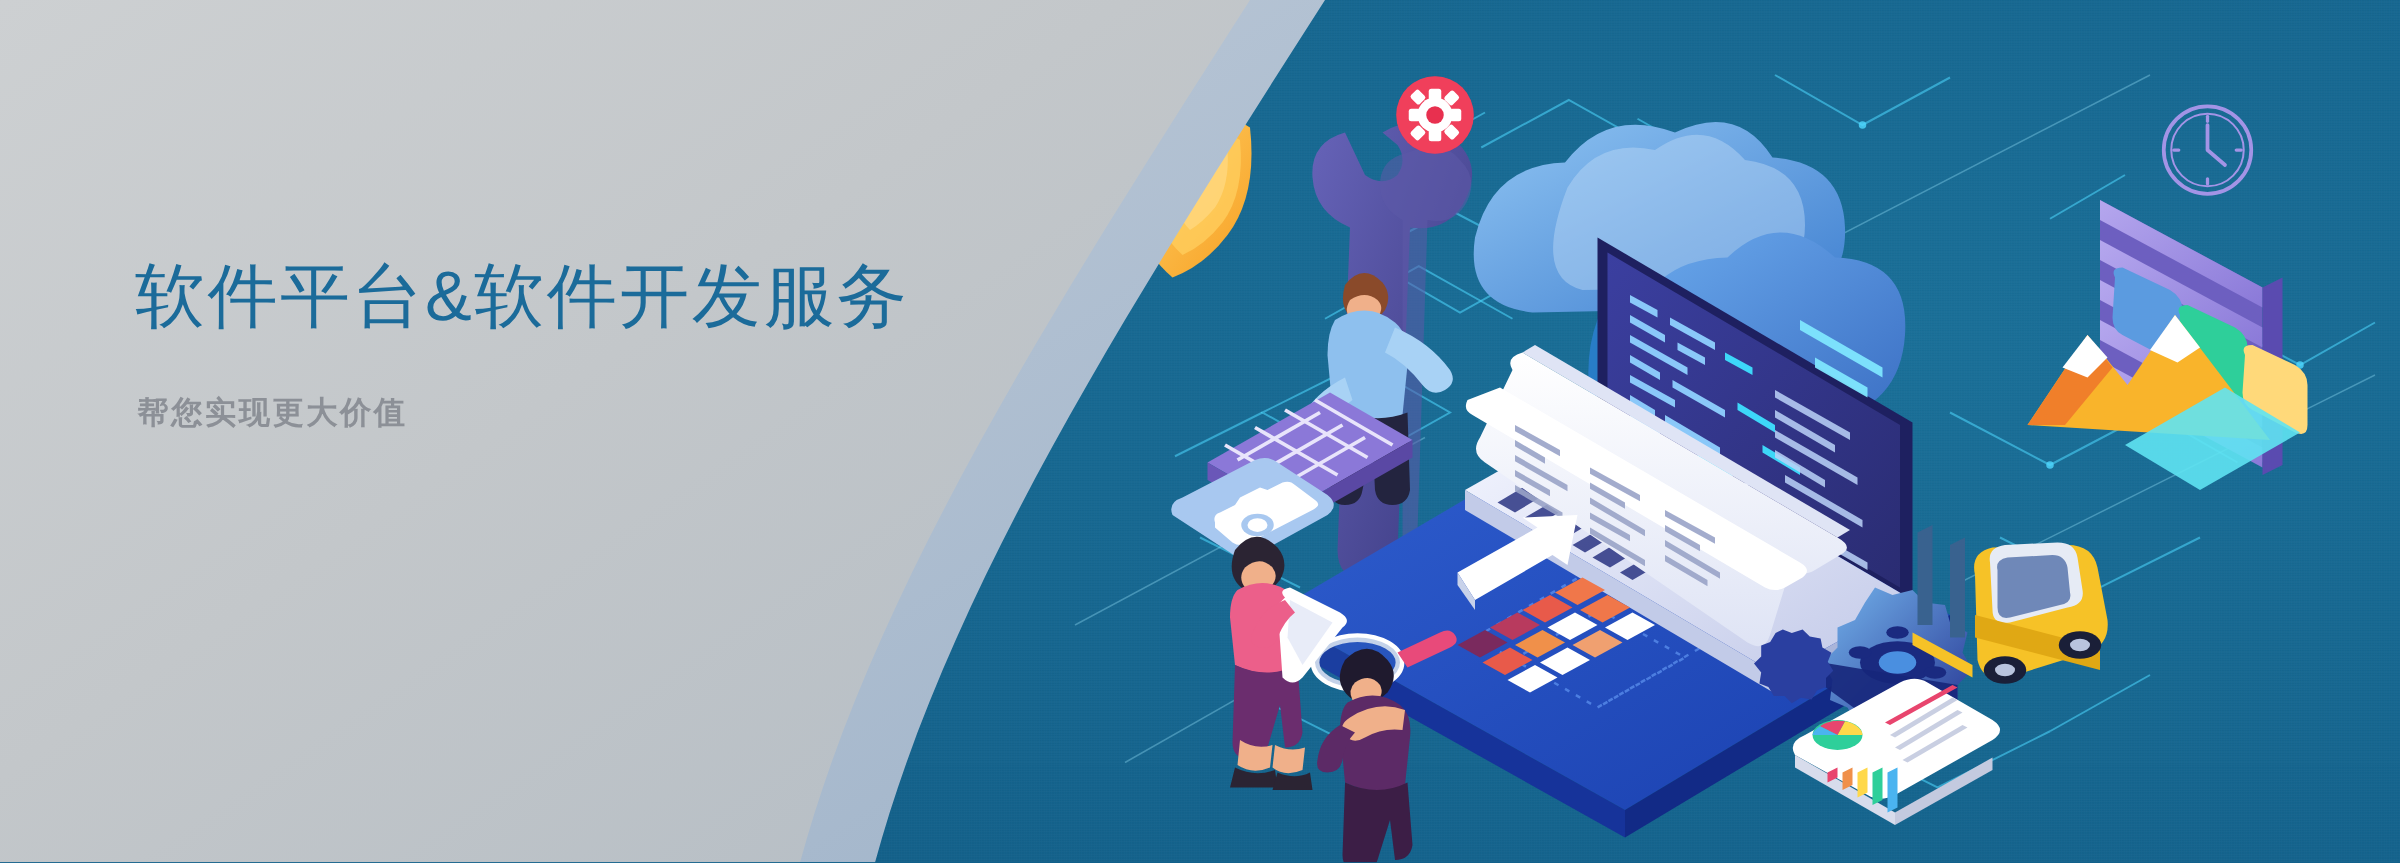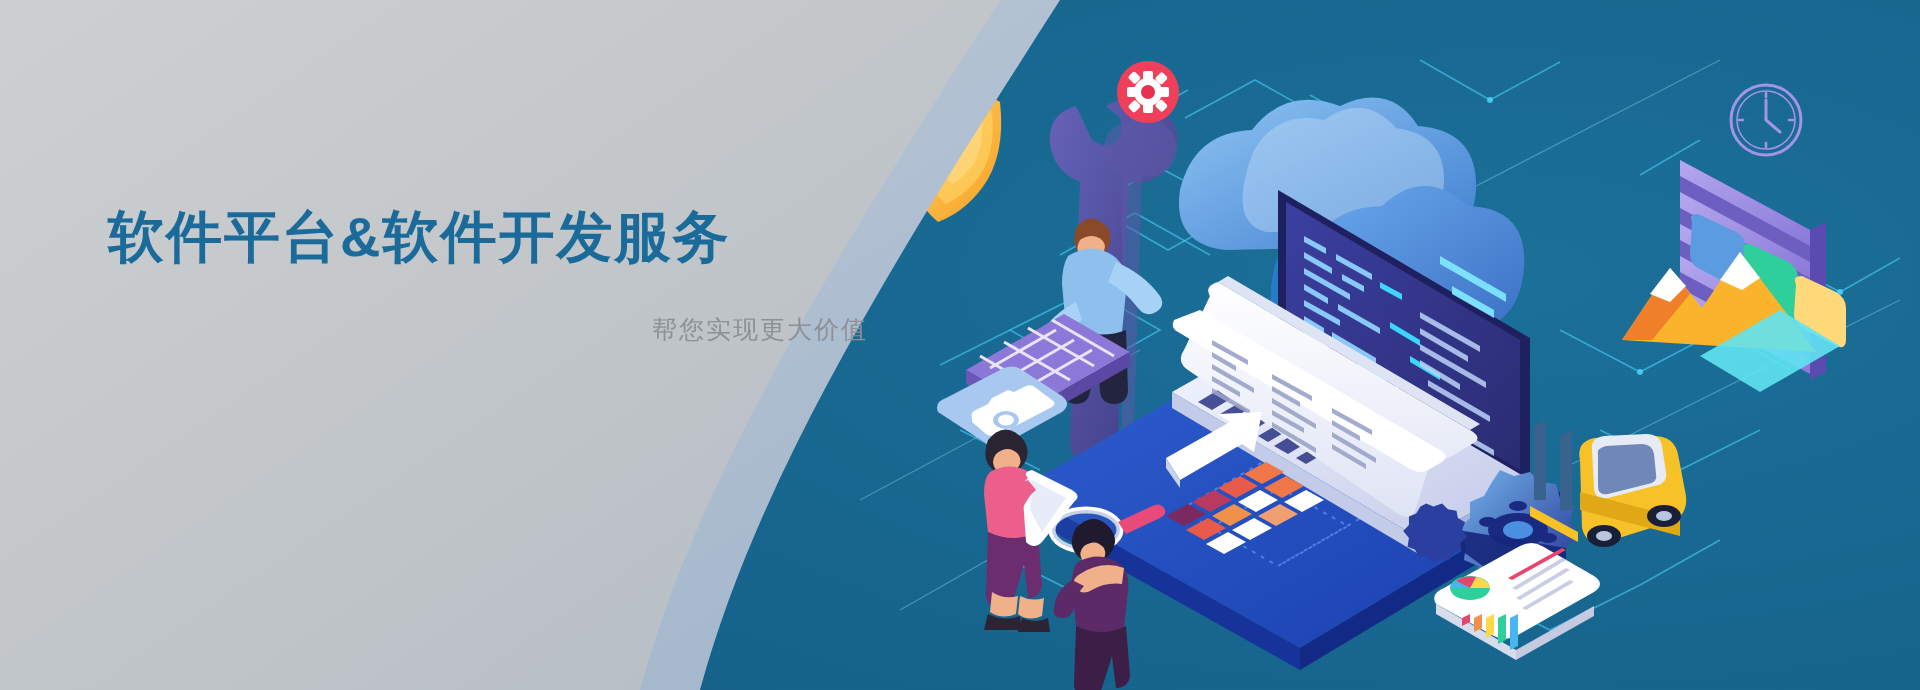--- a/index.html
+++ b/index.html
@@ -31,28 +31,27 @@
   .net{position:absolute;inset:0;}
 
   
   .left-panel{
     position:absolute;left:0;top:0;width:1100px;height:690px;
   }
 
   
   .copy{position:absolute;left:108px;top:205px;width:760px;}
   .title{
-    font-size:56px;line-height:1.15;font-weight:700;
+    font-size:56px;line-height:1.15;font-weight:400;
     color:#1b6b9a;letter-spacing:2px;margin:0;white-space:nowrap;
   }
   .subtitle{
     margin:44px 0 0 2px;
-    font-size:25px;font-weight:400;letter-spacing:2px;
+    font-size:25px;font-weight:700;letter-spacing:2px;
     color:#8c9097;
-    text-align:right;
   }
 
   
   .illus{position:absolute;left:880px;top:40px;width:1040px;height:650px;}
   .illus svg{display:block;}
 </style>
 </head>
 <body>
 
 <div class="banner">

